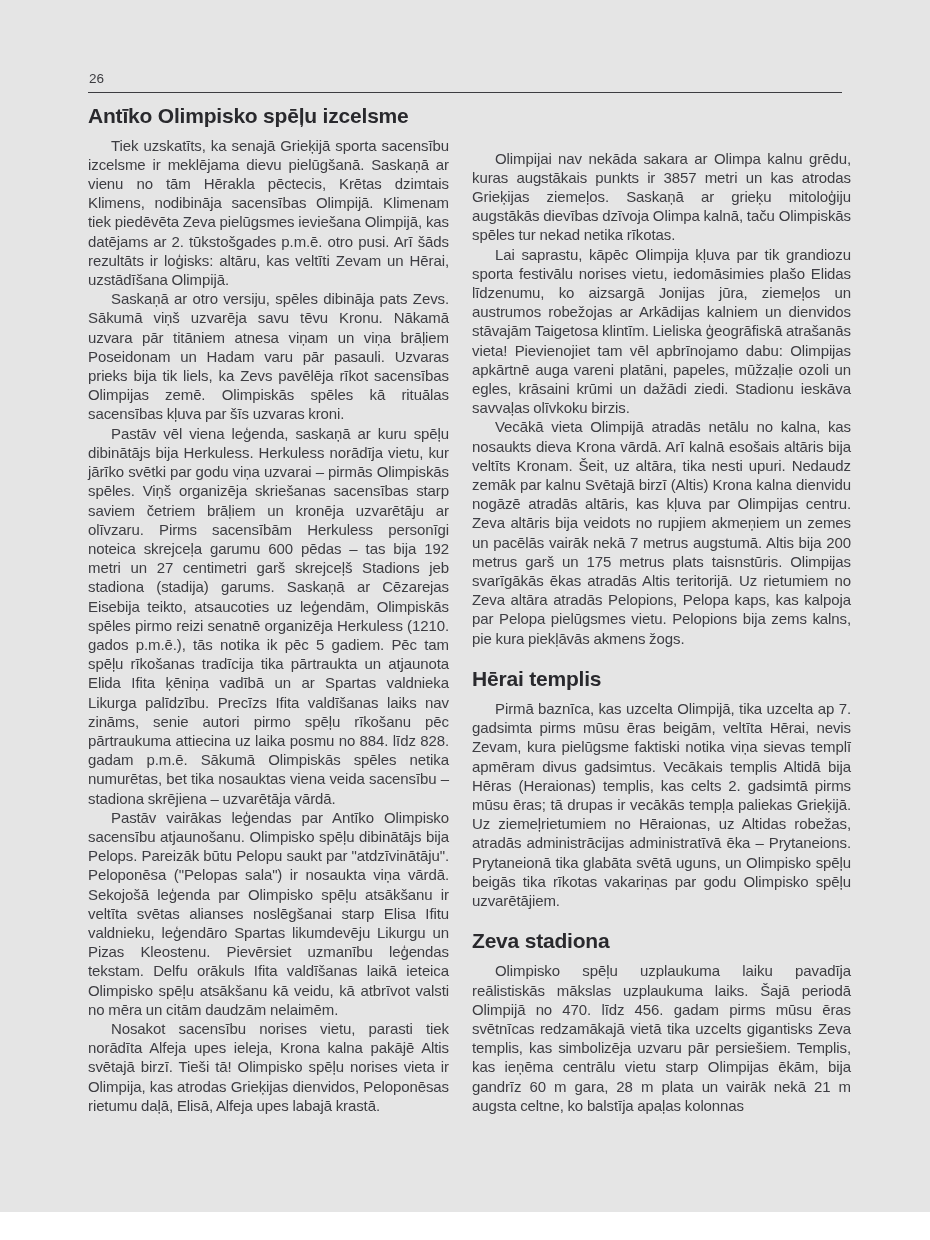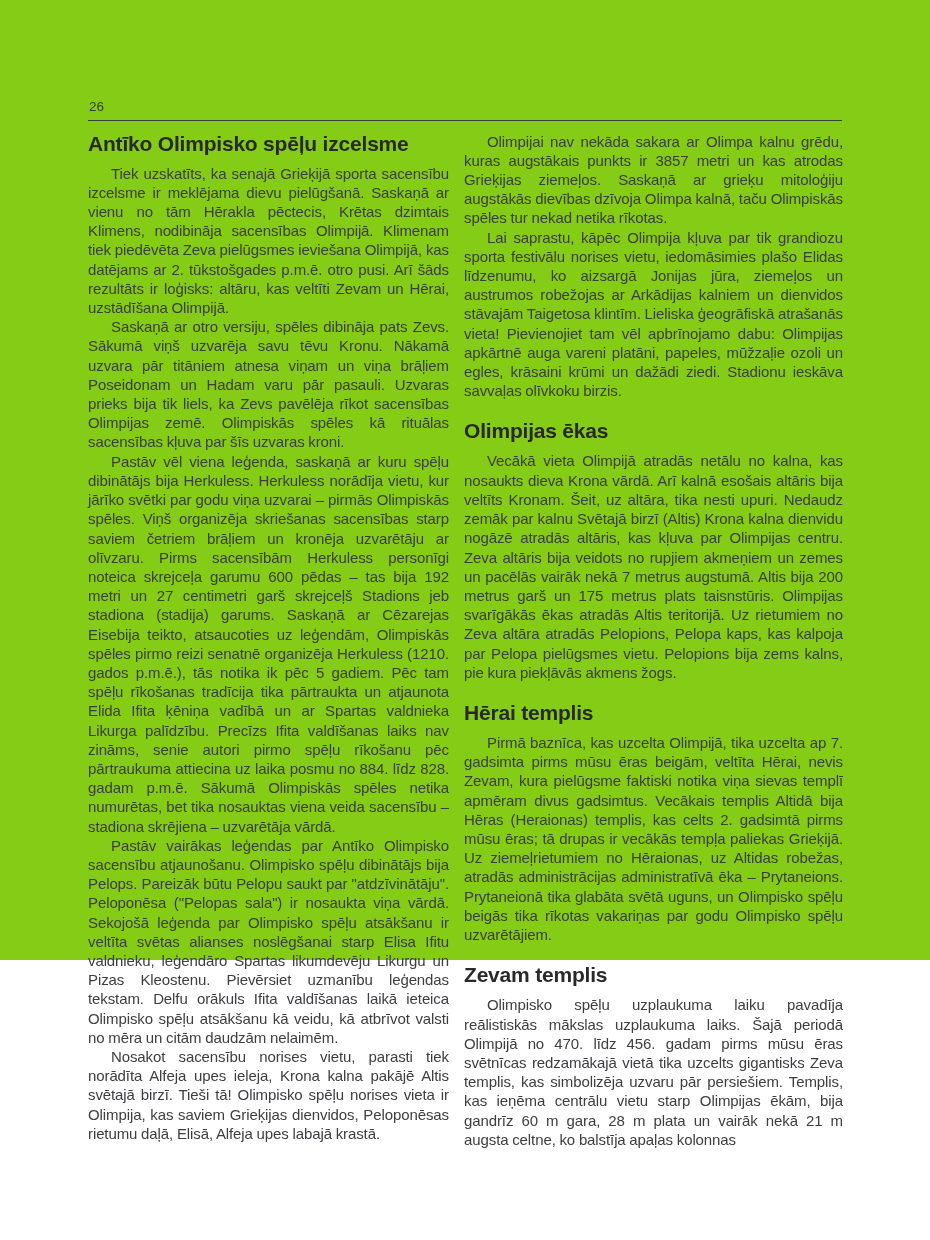--- a/index.html
+++ b/index.html
@@ -6,41 +6,41 @@
   html, body {
     width: 930px;
     height: 1240px;
     background: #ffffff;
     font-family: "Liberation Sans", "DejaVu Sans", sans-serif;
     overflow: hidden;
   }
   .page {
     position: relative;
     width: 930px;
-    height: 960px;
-    background: #84cc16;
-    padding: 100px 88px 0 88px;
+    height: 1212px;
+    background: #e5e5e5;
+    padding: 72px 88px 0 88px;
   }
   .page-number {
     font-size: 13.5px;
     color: #3c3c40;
     line-height: 1;
     margin-bottom: 6px;
     padding-left: 1px;
   }
   .header-rule {
     width: 100%;
     height: 0;
     border-bottom: 1.6px solid #3c3c40;
     margin-bottom: 11px;
   }
   .columns {
     display: flex;
-    gap: 15px;
-    align-items: flex-start;
+    gap: 23px;
+    align-items: flex-end;
   }
   .col {
     flex: 0 0 auto;
   }
   .col-left  { width: 361px; }
   .col-right { width: 379px; }
   .heading {
     font-size: 21px;
     font-weight: 700;
     color: #29292d;
@@ -70,29 +70,28 @@
   </header>
 
   <main class="columns">
 
     <section class="col col-left">
       <h1 class="heading">Antīko Olimpisko spēļu izcelsme</h1>
       <p>Tiek uzskatīts, ka senajā Grieķijā sporta sacensību izcelsme ir meklējama dievu pielūgšanā. Saskaņā ar vienu no tām Hērakla pēctecis, Krētas dzimtais Klimens, nodibināja sacensības Olimpijā. Klimenam tiek piedēvēta Zeva pielūgsmes ieviešana Olimpijā, kas datējams ar 2. tūkstošgades p.m.ē. otro pusi. Arī šāds rezultāts ir loģisks: altāru, kas veltīti Zevam un Hērai, uzstādīšana Olimpijā.</p>
       <p>Saskaņā ar otro versiju, spēles dibināja pats Zevs. Sākumā viņš uzvarēja savu tēvu Kronu. Nākamā uzvara pār titāniem atnesa viņam un viņa brāļiem Poseidonam un Hadam varu pār pasauli. Uzvaras prieks bija tik liels, ka Zevs pavēlēja rīkot sacensības Olimpijas zemē. Olimpiskās spēles kā rituālas sacensības kļuva par šīs uzvaras kroni.</p>
       <p>Pastāv vēl viena leģenda, saskaņā ar kuru spēļu dibinātājs bija Herkuless. Herkuless norādīja vietu, kur jārīko svētki par godu viņa uzvarai – pirmās Olimpiskās spēles. Viņš organizēja skriešanas sacensības starp saviem četriem brāļiem un kronēja uzvarētāju ar olīvzaru. Pirms sacensībām Herkuless personīgi noteica skrejceļa garumu 600 pēdas – tas bija 192 metri un 27 centimetri garš skrejceļš Stadions jeb stadiona (stadija) garums. Saskaņā ar Cēzarejas Eisebija teikto, atsaucoties uz leģendām, Olimpiskās spēles pirmo reizi senatnē organizēja Herkuless (1210. gados p.m.ē.), tās notika ik pēc 5 gadiem. Pēc tam spēļu rīkošanas tradīcija tika pārtraukta un atjaunota Elida Ifita ķēniņa vadībā un ar Spartas valdnieka Likurga palīdzību. Precīzs Ifita valdīšanas laiks nav zināms, senie autori pirmo spēļu rīkošanu pēc pārtraukuma attiecina uz laika posmu no 884. līdz 828. gadam p.m.ē. Sākumā Olimpiskās spēles netika numurētas, bet tika nosauktas viena veida sacensību – stadiona skrējiena – uzvarētāja vārdā.</p>
       <p>Pastāv vairākas leģendas par Antīko Olimpisko sacensību atjaunošanu. Olimpisko spēļu dibinātājs bija Pelops. Pareizāk būtu Pelopu saukt par "atdzīvinātāju". Peloponēsa ("Pelopas sala") ir nosaukta viņa vārdā. Sekojošā leģenda par Olimpisko spēļu atsākšanu ir veltīta svētas alianses noslēgšanai starp Elisa Ifitu valdnieku, leģendāro Spartas likumdevēju Likurgu un Pizas Kleostenu. Pievērsiet uzmanību leģendas tekstam. Delfu orākuls Ifita valdīšanas laikā ieteica Olimpisko spēļu atsākšanu kā veidu, kā atbrīvot valsti no mēra un citām daudzām nelaimēm.</p>
-      <p>Nosakot sacensību norises vietu, parasti tiek norādīta Alfeja upes ieleja, Krona kalna pakājē Altis svētajā birzī. Tieši tā! Olimpisko spēļu norises vieta ir Olimpija, kas saviem Grieķijas dienvidos, Peloponēsas rietumu daļā, Elisā, Alfeja upes labajā krastā.</p>
+      <p>Nosakot sacensību norises vietu, parasti tiek norādīta Alfeja upes ieleja, Krona kalna pakājē Altis svētajā birzī. Tieši tā! Olimpisko spēļu norises vieta ir Olimpija, kas atrodas Grieķijas dienvidos, Peloponēsas rietumu daļā, Elisā, Alfeja upes labajā krastā.</p>
     </section>
 
     <section class="col col-right">
       <p>Olimpijai nav nekāda sakara ar Olimpa kalnu grēdu, kuras augstākais punkts ir 3857 metri un kas atrodas Grieķijas ziemeļos. Saskaņā ar grieķu mitoloģiju augstākās dievības dzīvoja Olimpa kalnā, taču Olimpiskās spēles tur nekad netika rīkotas.</p>
       <p>Lai saprastu, kāpēc Olimpija kļuva par tik grandiozu sporta festivālu norises vietu, iedomāsimies plašo Elidas līdzenumu, ko aizsargā Jonijas jūra, ziemeļos un austrumos robežojas ar Arkādijas kalniem un dienvidos stāvajām Taigetosa klintīm. Lieliska ģeogrāfiskā atrašanās vieta! Pievienojiet tam vēl apbrīnojamo dabu: Olimpijas apkārtnē auga vareni platāni, papeles, mūžzaļie ozoli un egles, krāsaini krūmi un dažādi ziedi. Stadionu ieskāva savvaļas olīvkoku birzis.</p>
-      <h2 class="heading">Olimpijas ēkas</h2>
       <p>Vecākā vieta Olimpijā atradās netālu no kalna, kas nosaukts dieva Krona vārdā. Arī kalnā esošais altāris bija veltīts Kronam. Šeit, uz altāra, tika nesti upuri. Nedaudz zemāk par kalnu Svētajā birzī (Altis) Krona kalna dienvidu nogāzē atradās altāris, kas kļuva par Olimpijas centru. Zeva altāris bija veidots no rupjiem akmeņiem un zemes un pacēlās vairāk nekā 7 metrus augstumā. Altis bija 200 metrus garš un 175 metrus plats taisnstūris. Olimpijas svarīgākās ēkas atradās Altis teritorijā. Uz rietumiem no Zeva altāra atradās Pelopions, Pelopa kaps, kas kalpoja par Pelopa pielūgsmes vietu. Pelopions bija zems kalns, pie kura piekļāvās akmens žogs.</p>
       <h2 class="heading">Hērai templis</h2>
       <p>Pirmā baznīca, kas uzcelta Olimpijā, tika uzcelta ap 7. gadsimta pirms mūsu ēras beigām, veltīta Hērai, nevis Zevam, kura pielūgsme faktiski notika viņa sievas templī apmēram divus gadsimtus. Vecākais templis Altidā bija Hēras (Heraionas) templis, kas celts 2. gadsimtā pirms mūsu ēras; tā drupas ir vecākās tempļa paliekas Grieķijā. Uz ziemeļrietumiem no Hēraionas, uz Altidas robežas, atradās administrācijas administratīvā ēka – Prytaneions. Prytaneionā tika glabāta svētā uguns, un Olimpisko spēļu beigās tika rīkotas vakariņas par godu Olimpisko spēļu uzvarētājiem.</p>
-      <h2 class="heading">Zevam templis</h2>
+      <h2 class="heading">Zeva stadiona</h2>
       <p>Olimpisko spēļu uzplaukuma laiku pavadīja reālistiskās mākslas uzplaukuma laiks. Šajā periodā Olimpijā no 470. līdz 456. gadam pirms mūsu ēras svētnīcas redzamākajā vietā tika uzcelts gigantisks Zeva templis, kas simbolizēja uzvaru pār persiešiem. Templis, kas ieņēma centrālu vietu starp Olimpijas ēkām, bija gandrīz 60 m gara, 28 m plata un vairāk nekā 21 m augsta celtne, ko balstīja apaļas kolonnas</p>
     </section>
 
   </main>
 
 </div>
 
 </body></html>

